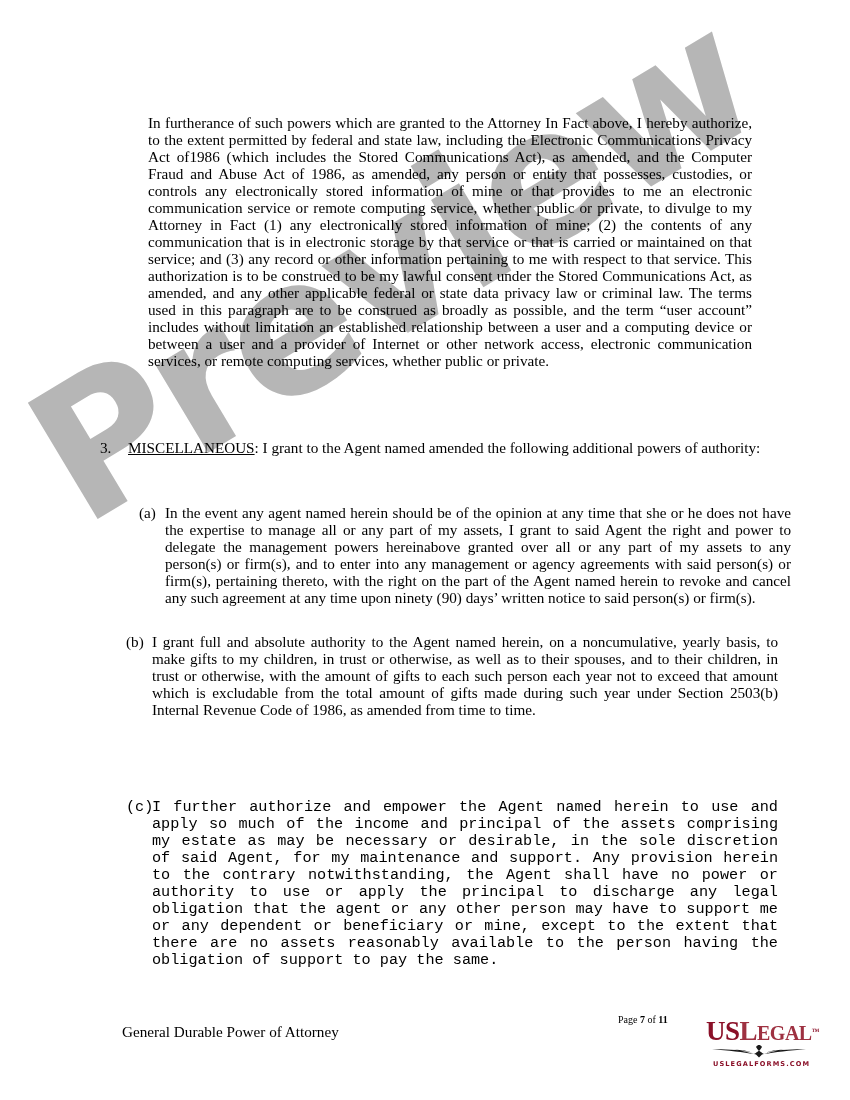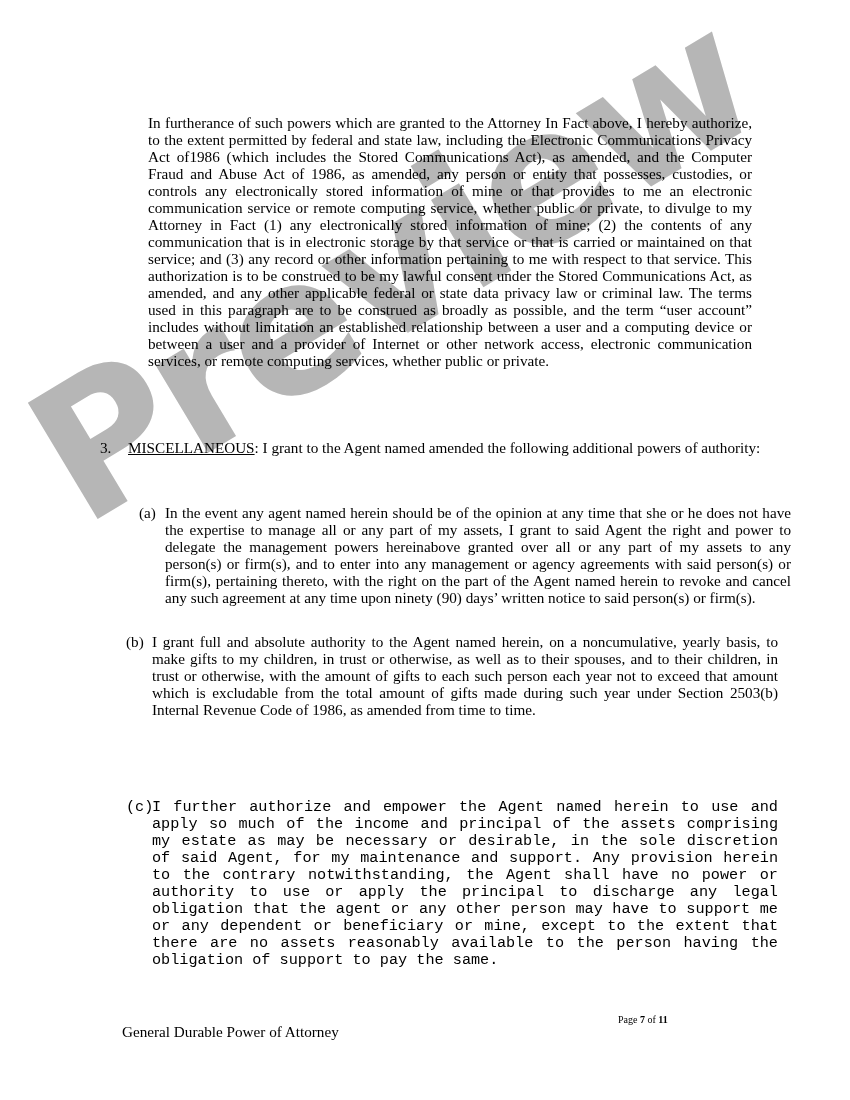--- a/index.html
+++ b/index.html
@@ -215,16 +215,26 @@
 
     <div class="footer-title">General Durable Power of Attorney</div>
 
     <div class="footer-page">
       <span>Page</span>
       <b>7</b>
       <span>of</span>
       <b>11</b>
     </div>
 
+    <div class="logo">
+      <div class="logo-word"><span class="logo-us">US</span><span class="logo-legal"><span>L</span><span class="small">EGAL</span></span><span class="logo-tm">™</span></div>
+
+      <svg class="logo-eagle" viewBox="0 0 94 13">
+        <path d="M0 4.2 C 16 4.0, 30 5.2, 40 7.4 C 36 6.2, 30 5.0, 22 4.6 C 30 6.0, 38 7.8, 44 9.6 L 47 12.6 L 50 9.6 C 56 7.8, 64 6.0, 72 4.6 C 64 5.0, 58 6.2, 54 7.4 C 64 5.2, 78 4.0, 94 4.2 C 78 5.4, 62 7.2, 52 9.0 C 50 8.0, 48.5 7.0, 47 5.6 C 45.5 7.0, 44 8.0, 42 9.0 C 32 7.2, 16 5.4, 0 4.2 Z" fill="#1a1a1a"></path>
+        <path d="M44 2.0 C 45 0.6, 46 0.0, 47 0.0 C 48 0.0, 49 0.6, 50 2.0 C 49 3.6, 48 5.0, 47 6.0 C 46 5.0, 45 3.6, 44 2.0 Z" fill="#1a1a1a"></path>
+      </svg>
+
+      <div class="logo-domain">USLEGALFORMS.COM</div>
+    </div>
 
   </div>
 
 </div>
 
 </body></html>

